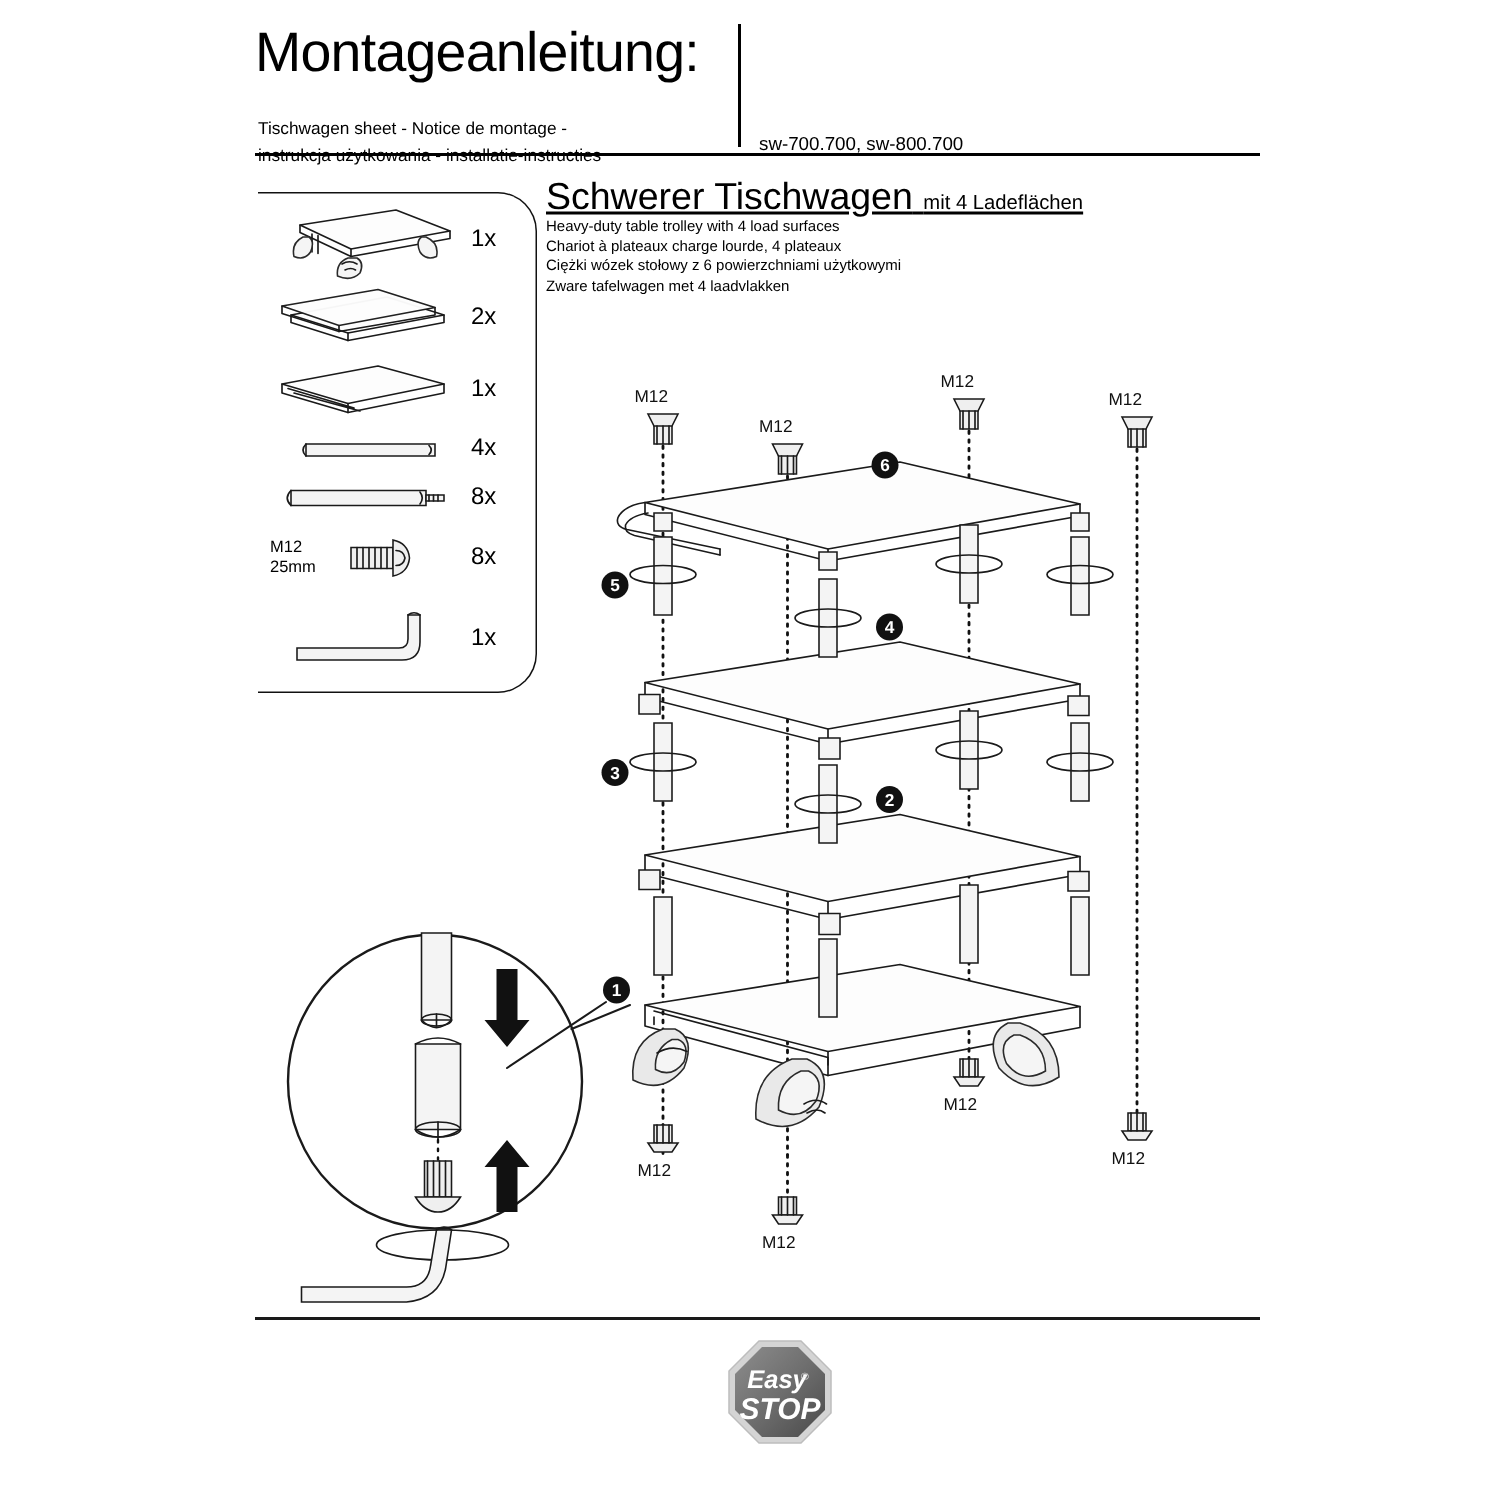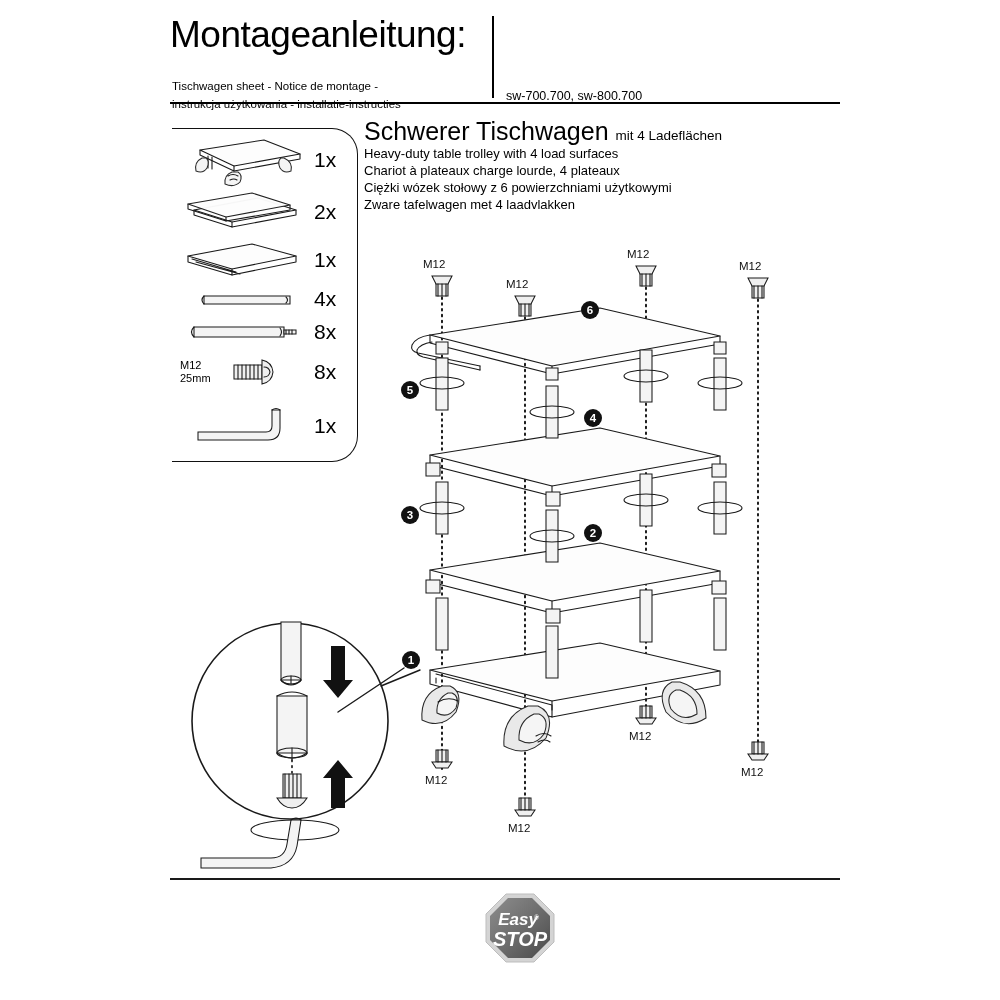--- a/index.html
+++ b/index.html
@@ -11,31 +11,31 @@
   #hdr-title{position:absolute;left:0;top:-4px;font-size:37px;letter-spacing:-0.5px;
              font-weight:400;white-space:nowrap;}
   #hdr-sub1{position:absolute;left:2px;top:62px;font-size:11.5px;white-space:nowrap;}
   #hdr-sub2{position:absolute;left:2px;top:80px;font-size:11.5px;white-space:nowrap;}
   #hdr-vrule{position:absolute;left:322px;top:-2px;width:1.6px;height:82px;background:#000;}
   #hdr-models{position:absolute;left:336px;top:30px;font-size:12.5px;white-space:nowrap;margin-top:41px;}
   #hdr-hrule{position:absolute;left:0px;top:84px;width:670px;height:2.2px;background:#000;}
 
   
   #prod{position:absolute;left:364px;top:118px;width:480px;}
-  #prod-de{font-size:25px;white-space:nowrap;line-height:1.08;}
+  #prod-de{font-size:25px;white-space:nowrap;line-height:1.08;text-decoration:underline;}
   #prod-de .suffix{font-size:13.5px;}
-  #prod .tline{font-size:13px;line-height:1.32;white-space:nowrap;}
+  #prod .tline{font-size:10px;line-height:1.32;white-space:nowrap;}
 
   
   #parts{position:absolute;left:172px;top:128px;width:186px;height:334px;}
   #parts-border{position:absolute;inset:0;border:1.5px solid #111;border-left:none;
                 border-top-right-radius:26px;border-bottom-right-radius:26px;}
   .prow{position:absolute;left:0;width:186px;display:flex;align-items:center;}
   .pic{position:relative;width:138px;height:100%;}
-  .qty{font-size:21px;width:40px;text-align:left;padding-left:4px;}
+  .qty{font-size:16px;width:40px;text-align:left;padding-left:4px;}
   .mlabel{position:absolute;left:8px;top:50%;transform:translateY(-50%);
           font-size:11px;line-height:1.18;white-space:nowrap;}
 
   
   #foot-rule{position:absolute;left:170px;top:878px;width:670px;height:2.2px;background:#1a1a1a;}
   #footer{position:absolute;left:484px;top:886px;width:400px;height:80px;}
   #es-logo{position:absolute;left:0;top:6px;width:72px;height:72px;}
   #vf-logo{position:absolute;left:98px;top:8px;height:66px;}
 
   svg{display:block;overflow:visible;}

